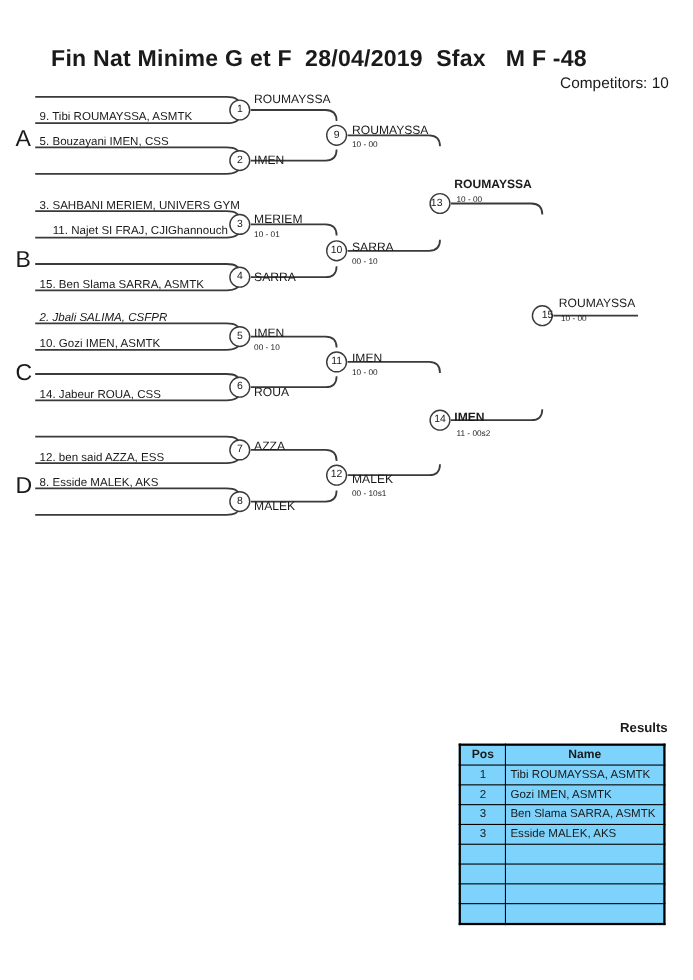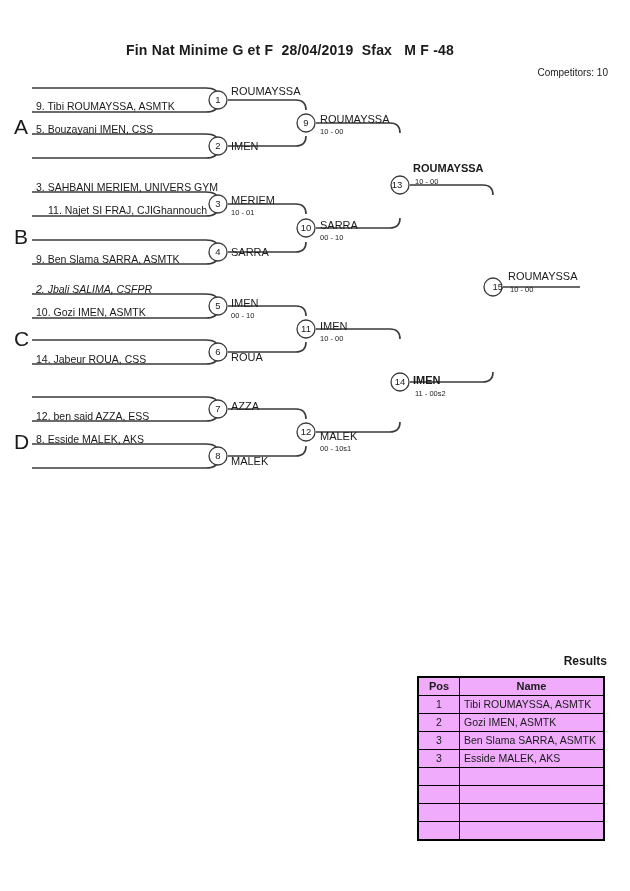--- a/index.html
+++ b/index.html
@@ -26,30 +26,30 @@
     left: 0; top: 0;
     width: 630px;
     height: 891px;
   }
   .title {
     position: absolute;
     left: 0;
     top: 42px;
     width: 580px;
     text-align: center;
-    font-size: 14px;
+    font-size: 21px;
     font-weight: bold;
     letter-spacing: 0.2px;
     white-space: pre;
   }
   .competitors {
     position: absolute;
     right: 22px;
     top: 67px;
-    font-size: 10px;
+    font-size: 14px;
     text-align: right;
     white-space: nowrap;
   }
   .group-letter {
     position: absolute;
     font-size: 21px;
     font-weight: normal;
     font-family: "Liberation Sans", sans-serif;
   }
   .entrant {
@@ -90,21 +90,21 @@
     font-size: 12px;
     font-weight: bold;
   }
   table.results {
     position: absolute;
     left: 417px;
     top: 676px;
     width: 188px;
     border-collapse: collapse;
     border: 2px solid #000;
-    background: #f0abfc;
+    background: #7dd3fc;
   }
   table.results th,
   table.results td {
     border: 1px solid #000;
     height: 17px;
     font-size: 10.5px;
     font-weight: normal;
     padding: 0 4px;
     line-height: 1;
   }
@@ -202,21 +202,21 @@
       <circle cx="400" cy="185" r="9"></circle>
       <circle cx="400" cy="382" r="9"></circle>
       <circle cx="493" cy="287" r="9"></circle>
     </g>
   </svg>
 
   <div class="entrant" style="left:36px; top:101px;">9. Tibi ROUMAYSSA, ASMTK</div>
   <div class="entrant" style="left:36px; top:124px;">5. Bouzayani IMEN, CSS</div>
   <div class="entrant" style="left:36px; top:182px;">3. SAHBANI MERIEM, UNIVERS GYM</div>
   <div class="entrant" style="left:36px; top:205px;margin-left:12px;">11. Najet SI FRAJ, CJIGhannouch</div>
-  <div class="entrant" style="left:36px; top:254px;">9. Ben Slama SARRA, ASMTK</div>
+  <div class="entrant" style="left:36px; top:254px;">15. Ben Slama SARRA, ASMTK</div>
   <div class="entrant" style="left:36px; top:284px;font-style:italic;">2. Jbali SALIMA, CSFPR</div>
   <div class="entrant" style="left:36px; top:307px;">10. Gozi IMEN, ASMTK</div>
   <div class="entrant" style="left:36px; top:354px;">14. Jabeur ROUA, CSS</div>
   <div class="entrant" style="left:36px; top:411px;">12. ben said AZZA, ESS</div>
   <div class="entrant" style="left:36px; top:434px;">8. Esside MALEK, AKS</div>
 
   <div class="match-num" style="left:208px; top:95px;  width:20px;">1</div>
   <div class="match-num" style="left:208px; top:141px; width:20px;">2</div>
   <div class="match-num" style="left:208px; top:199px; width:20px;">3</div>
   <div class="match-num" style="left:208px; top:247px; width:20px;">4</div>

